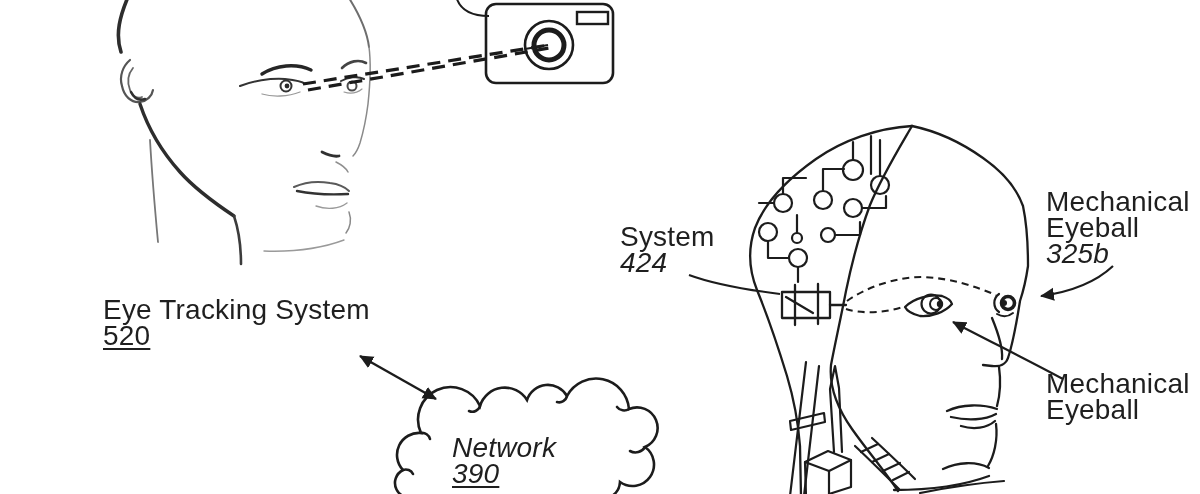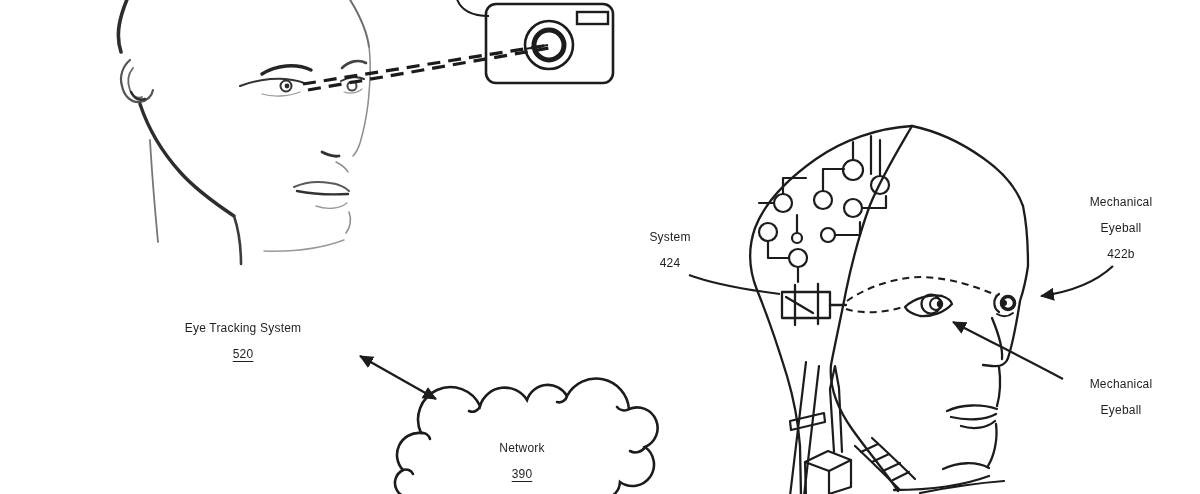--- a/index.html
+++ b/index.html
@@ -2,26 +2,26 @@
 <html><head>
 <meta charset="utf-8">
 <style>
   html,body{margin:0;padding:0;background:#ffffff;}
   #stage{
     position:relative;width:1200px;height:494px;background:#ffffff;
     overflow:hidden;font-family:"Liberation Sans", sans-serif;
   }
   #stage svg{position:absolute;left:0;top:0;}
   .fig-label{
-    position:absolute;text-align:center;color:#1f1f1f;
-    font-size:12px;line-height:26px;letter-spacing:0.2px;
+    position:absolute;text-align:left;color:#1f1f1f;
+    font-size:28px;line-height:26px;letter-spacing:0.2px;
   }
   .fig-label .ref{display:block;}
   .fig-label .ref span{text-decoration:underline;text-underline-offset:3px;}
-  .fig-label .ref.plain span{text-decoration:none;}
+  .fig-label .ref.plain span{text-decoration:none;font-style:italic;}
 </style>
 </head>
 <body>
 
 <div id="stage">
 
   <svg width="1200" height="494" viewBox="0 0 1200 494">
     <defs>
       <marker id="arw" markerUnits="userSpaceOnUse" markerWidth="16" markerHeight="14" refX="13" refY="6.5" orient="auto-start-reverse">
         <path d="M0,0 L14,6.5 L0,13 Z" fill="#1c1c1c"></path>
@@ -179,39 +179,39 @@
         <path d="M861,452 L878,444 M872,462 L889,454 M883,471 L900,463 M893,480 L909,472"></path>
         <path d="M920,493 C950,487 978,483 1004,481"></path>
       </g>
     </g>
 
     <path d="M689,275 C716,285 748,290 780,294" fill="none" stroke="#1c1c1c" stroke-width="2"></path>
     <path d="M1113,266 C1096,282 1070,292 1041,296" fill="none" stroke="#1c1c1c" stroke-width="2.2" marker-end="url(#arw)"></path>
     <path d="M1063,379 C1024,358 985,339 953,322" fill="none" stroke="#1c1c1c" stroke-width="2.2" marker-end="url(#arw)"></path>
   </svg>
 
-  <div class="fig-label" style="left:103px;top:297px;width:280px;margin-top:18px;">
+  <div class="fig-label" style="left:103px;top:297px;width:280px;">
     <span>Eye Tracking System</span>
     <span class="ref"><span>520</span></span>
   </div>
 
-  <div class="fig-label" style="left:452px;top:435px;width:140px;">
+  <div class="fig-label" style="left:452px;top:435px;width:140px;font-style:italic;">
     <span>Network</span>
     <span class="ref"><span>390</span></span>
   </div>
 
   <div class="fig-label" style="left:620px;top:224px;width:100px;">
     <span>System</span>
     <span class="ref plain"><span>424</span></span>
   </div>
 
   <div class="fig-label" style="left:1046px;top:189px;width:150px;">
     <span>Mechanical</span><br>
     <span>Eyeball</span>
-    <span class="ref plain"><span>422b</span></span>
+    <span class="ref plain"><span>325b</span></span>
   </div>
 
   <div class="fig-label" style="left:1046px;top:371px;width:150px;">
     <span>Mechanical</span><br>
     <span>Eyeball</span>
   </div>
 
 </div>
 
 </body></html>

